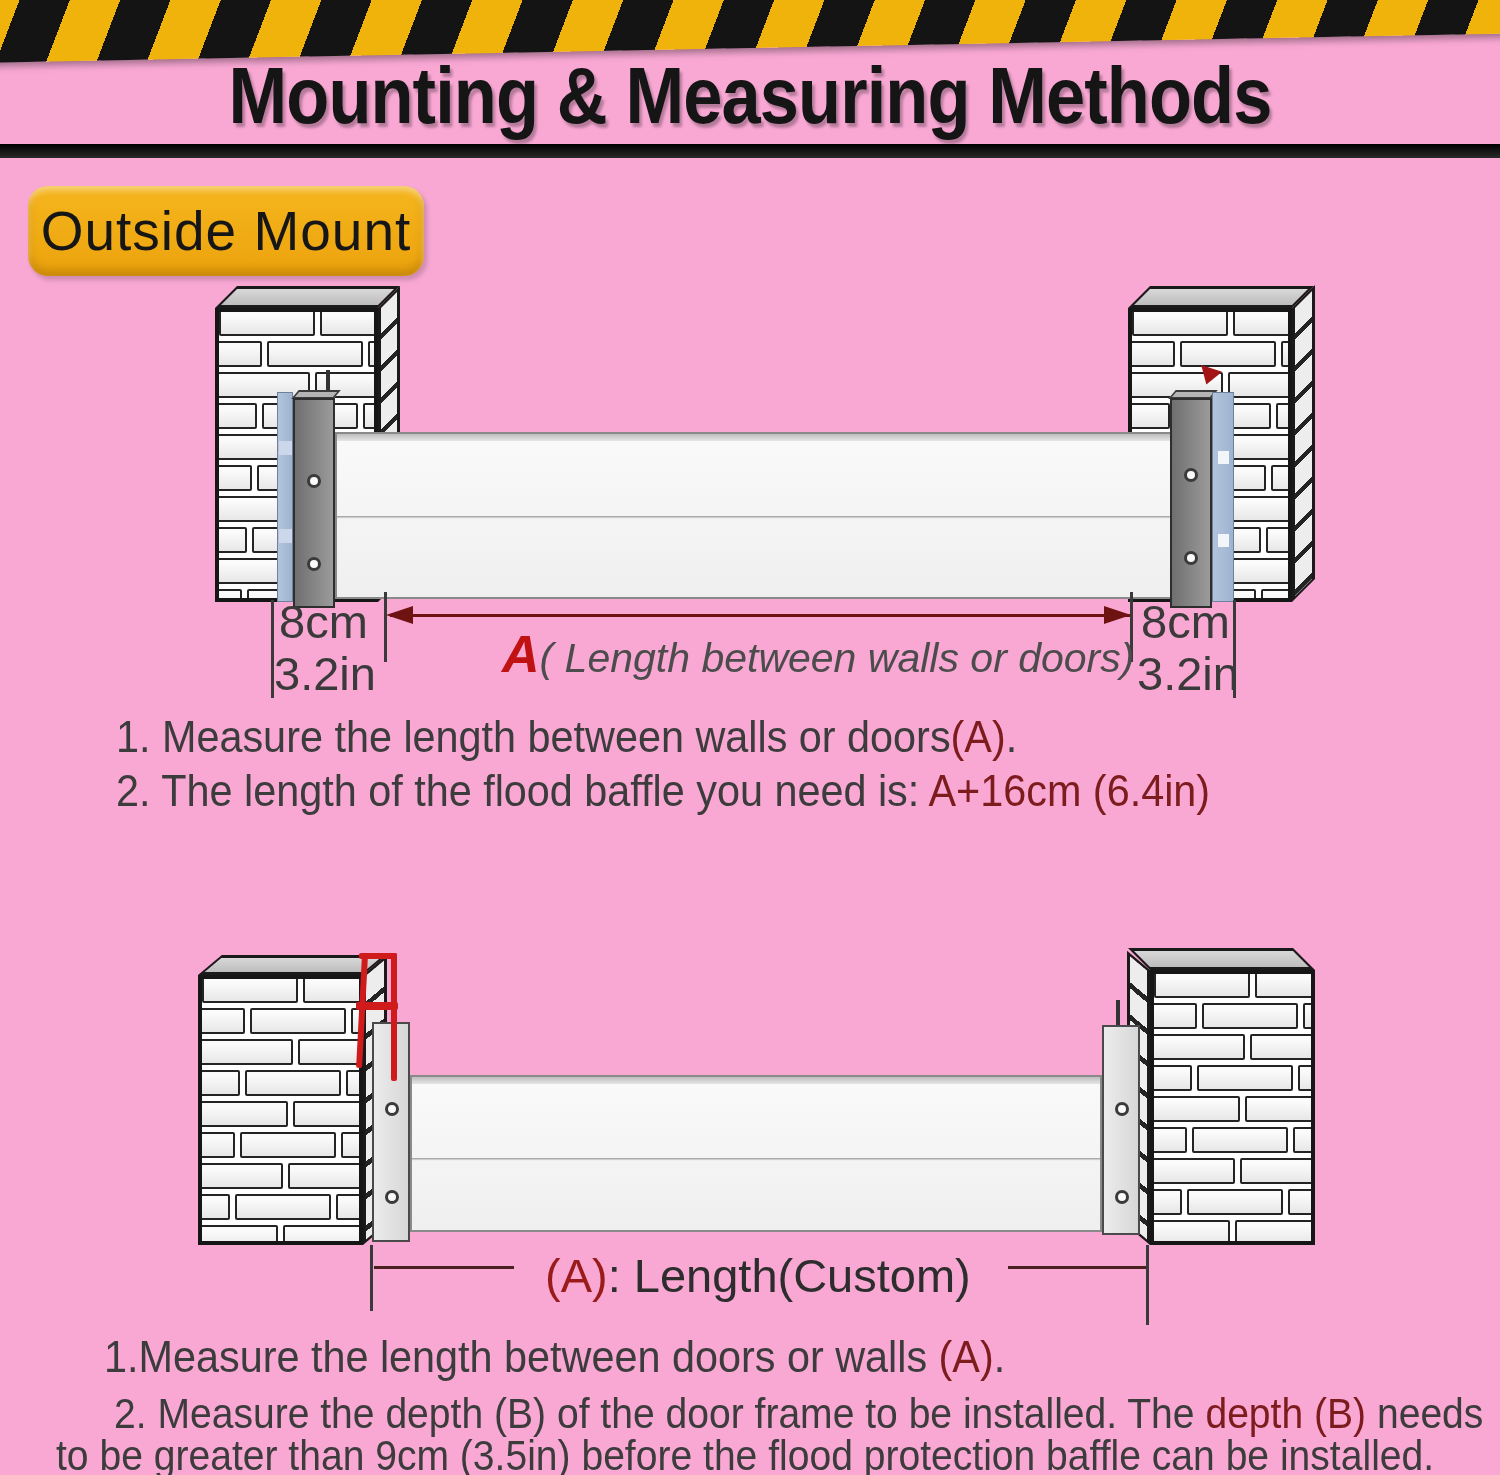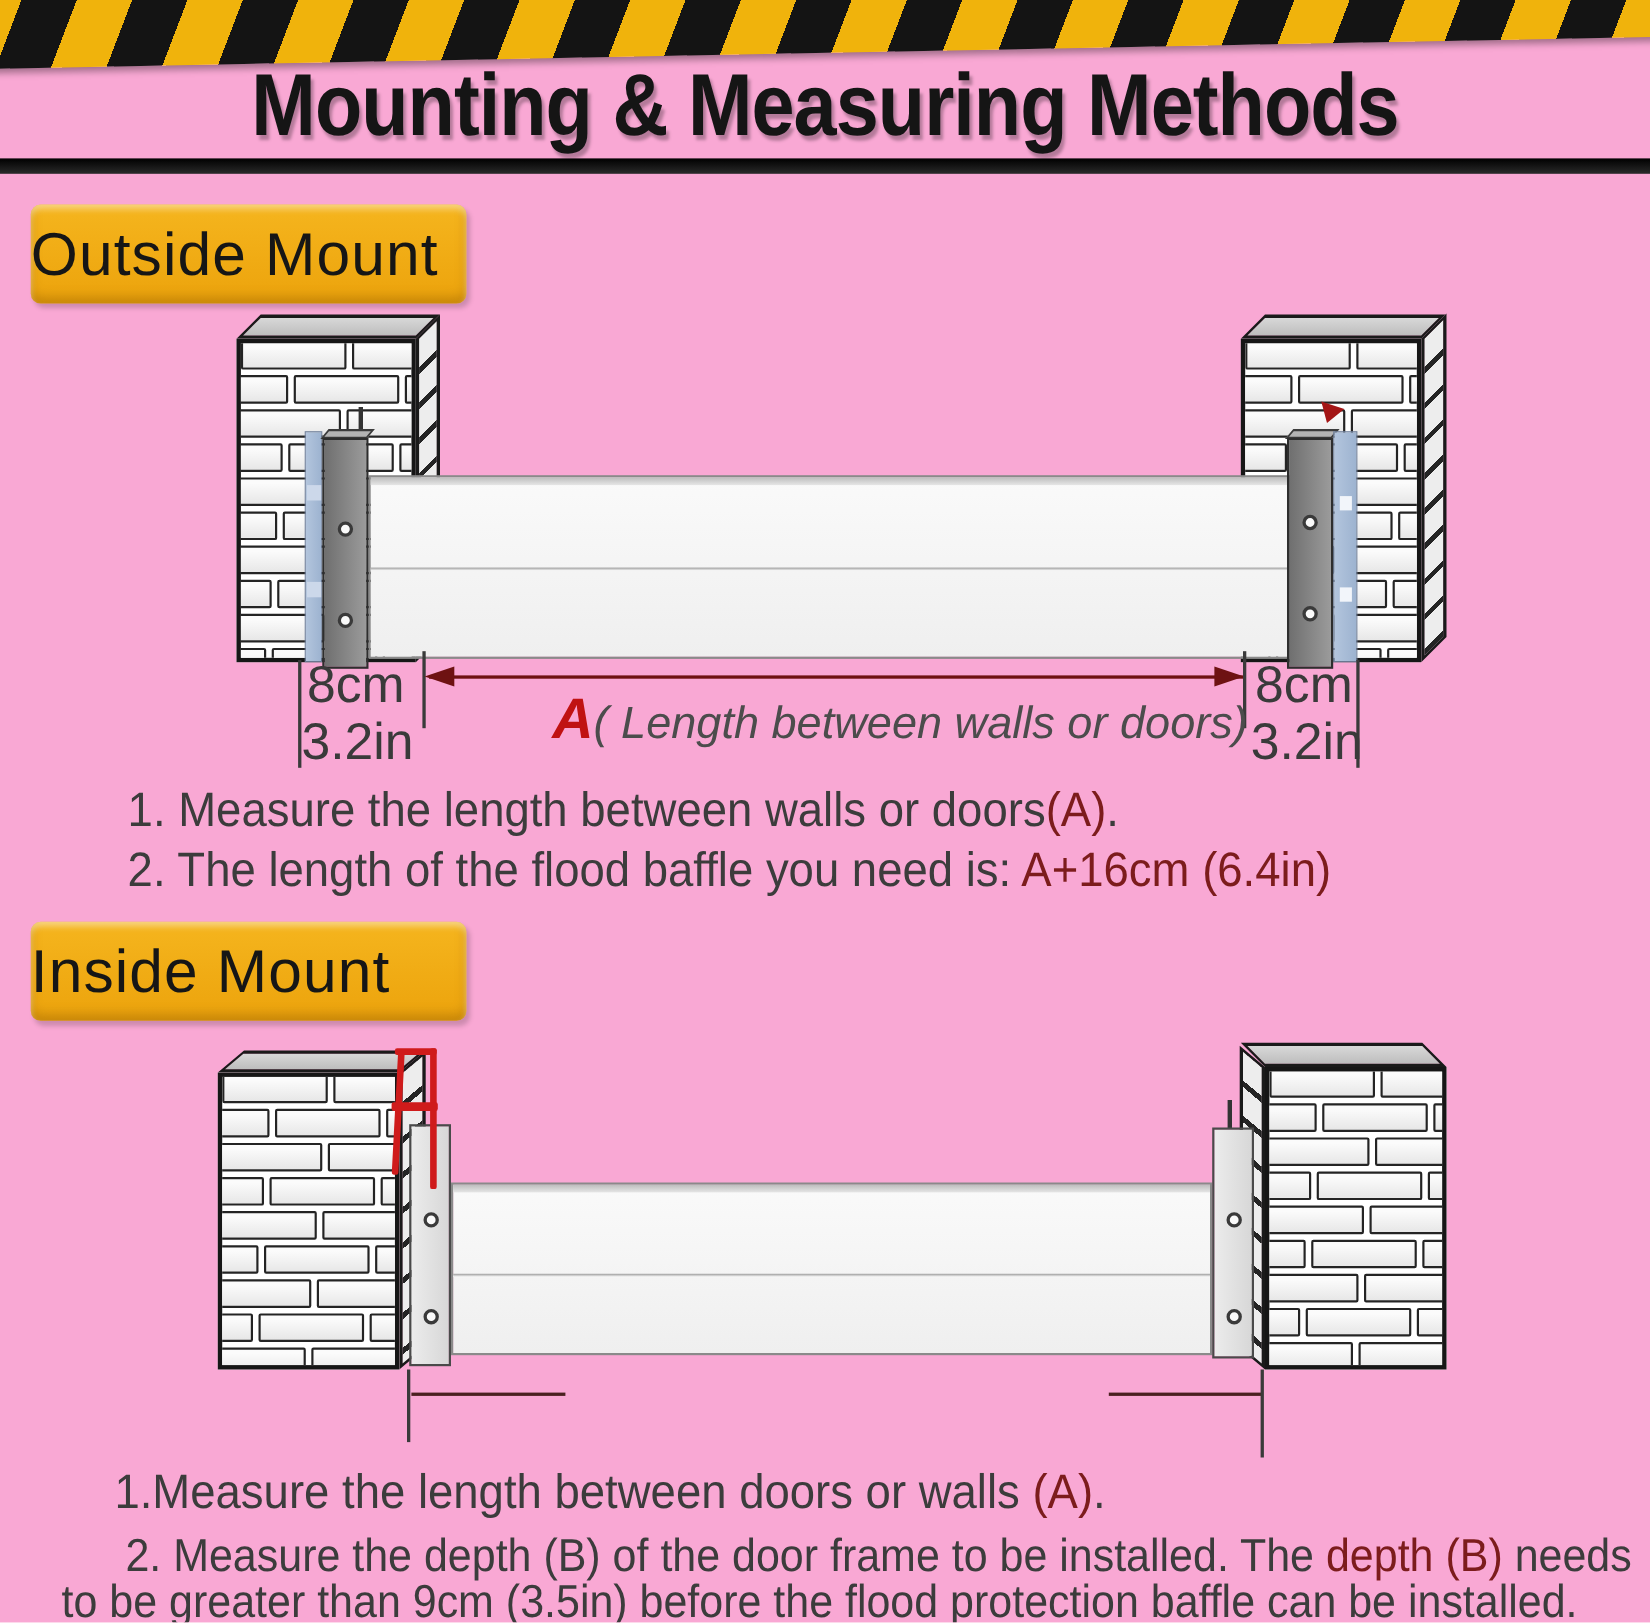--- a/index.html
+++ b/index.html
@@ -8,21 +8,21 @@
   .abs{position:absolute;}
   
   .tape{left:-30px;top:-16px;width:1564px;height:64px;transform:rotate(-1.1deg);
         background:repeating-linear-gradient(112deg,#f0b30c 0 47px,#141414 47px 94px);
         box-shadow:0 4px 7px rgba(0,0,0,.35);}
   .title{top:50px;left:0;width:1500px;text-align:center;font-size:80px;font-weight:bold;
          color:#151515;transform:scaleX(.88);letter-spacing:-1px;
          text-shadow:3px 4px 3px rgba(0,0,0,.28);white-space:nowrap;}
   .divbar{top:144px;left:0;width:1500px;height:14px;background:linear-gradient(180deg,#000,#2a2a2a);}
   
-  .badge{width:396px;height:90px;border-radius:9px;display:flex;align-items:center;justify-content:flex-start;
+  .badge{width:396px;height:90px;border-radius:20px;display:flex;align-items:center;justify-content:center;
          background:linear-gradient(180deg,#f5b51e,#eca30c);
          box-shadow:inset 0 4px 6px rgba(255,255,255,.45),inset 0 -6px 10px rgba(130,80,0,.35),3px 4px 5px rgba(0,0,0,.18);
          font-size:55px;color:#161616;letter-spacing:1px;white-space:nowrap;}
   
   .bricks{overflow:hidden;background:#fff;}
   .brow{position:absolute;display:flex;gap:5px;}
   .brk{flex:none;background:linear-gradient(180deg,#fbfbfb 15%,#e7e7e7);border:2.5px solid #242424;
        border-radius:2px;box-sizing:border-box;}
   .pfront{border:4px solid #161616;box-sizing:border-box;}
   .pside{border:3px solid #1a1a1a;box-sizing:border-box;
@@ -201,23 +201,20 @@
     <span style="font-size:52px;font-weight:bold;color:#c01212;">A</span><span style="font-size:41px;color:#4c4c4c;">( Length between walls or doors)</span>
   </div>
 
   <div class="abs steps" style="left:116px;top:712px;">
     <span>1. Measure the length between walls or doors</span><span class="dred">(A)</span><span>.</span>
   </div>
   <div class="abs steps" style="left:116px;top:766px;">
     <span>2. The length of the flood baffle you need is: </span><span class="dred">A+16cm (6.4in)</span>
   </div>
 
-  <div class="abs badge" style="left:28px;top:838px;">
-    <span>Inside Mount</span>
-  </div>
 
   <div class="abs ptop" style="left:198px;top:955px;width:165px;height:20px;transform:skewX(-50deg);transform-origin:left bottom;"></div>
   <div class="abs pside" style="left:363px;top:975px;width:24px;height:270px;transform:skewY(-40deg);transform-origin:left top;"></div>
   <div class="abs bricks pfront" style="left:198px;top:975px;width:165px;height:270px;">
       <div class="brow" style="top:-2px;left:0px;">
         <span class="brk" style="width:96px;height:26px"></span>
         <span class="brk" style="width:96px;height:26px"></span>
       </div>
       <div class="brow" style="top:29px;left:-53px;">
         <span class="brk" style="width:96px;height:26px"></span>
@@ -318,20 +315,23 @@
   </div>
 
   <div class="abs redbar" style="left:359px;top:956px;width:6px;height:112px;transform:rotate(3deg);"></div>
   <div class="abs redbar" style="left:391px;top:953px;width:6px;height:128px;"></div>
   <div class="abs redbar" style="left:356px;top:1002px;width:42px;height:8px;"></div>
   <div class="abs redbar" style="left:359px;top:953px;width:38px;height:6px;"></div>
 
 
   <div class="abs tick" style="left:370px;top:1245px;width:3px;height:66px;"></div>
   <div class="abs" style="left:374px;top:1266px;width:140px;height:3px;background:#4a2020;"></div>
+  <div class="abs" style="left:545px;top:1248px;white-space:nowrap;">
+    <span style="font-size:47px;color:#9b1b1b;">(A)</span><span style="font-size:47px;color:#2d2d2d;">: Length(Custom)</span>
+  </div>
   <div class="abs" style="left:1008px;top:1266px;width:140px;height:3px;background:#4a2020;"></div>
   <div class="abs tick" style="left:1146px;top:1245px;width:3px;height:80px;"></div>
 
   <div class="abs steps" style="left:104px;top:1332px;">
     <span>1.Measure the length between doors or walls </span><span class="dred">(A)</span><span>.</span>
   </div>
   <div class="abs steps2" style="left:114px;top:1390px;">
     <span>2. Measure the depth (B) of the door frame to be installed. The </span><span class="dred">depth (B)</span><span> needs</span>
   </div>
   <div class="abs steps2" style="left:56px;top:1432px;">

